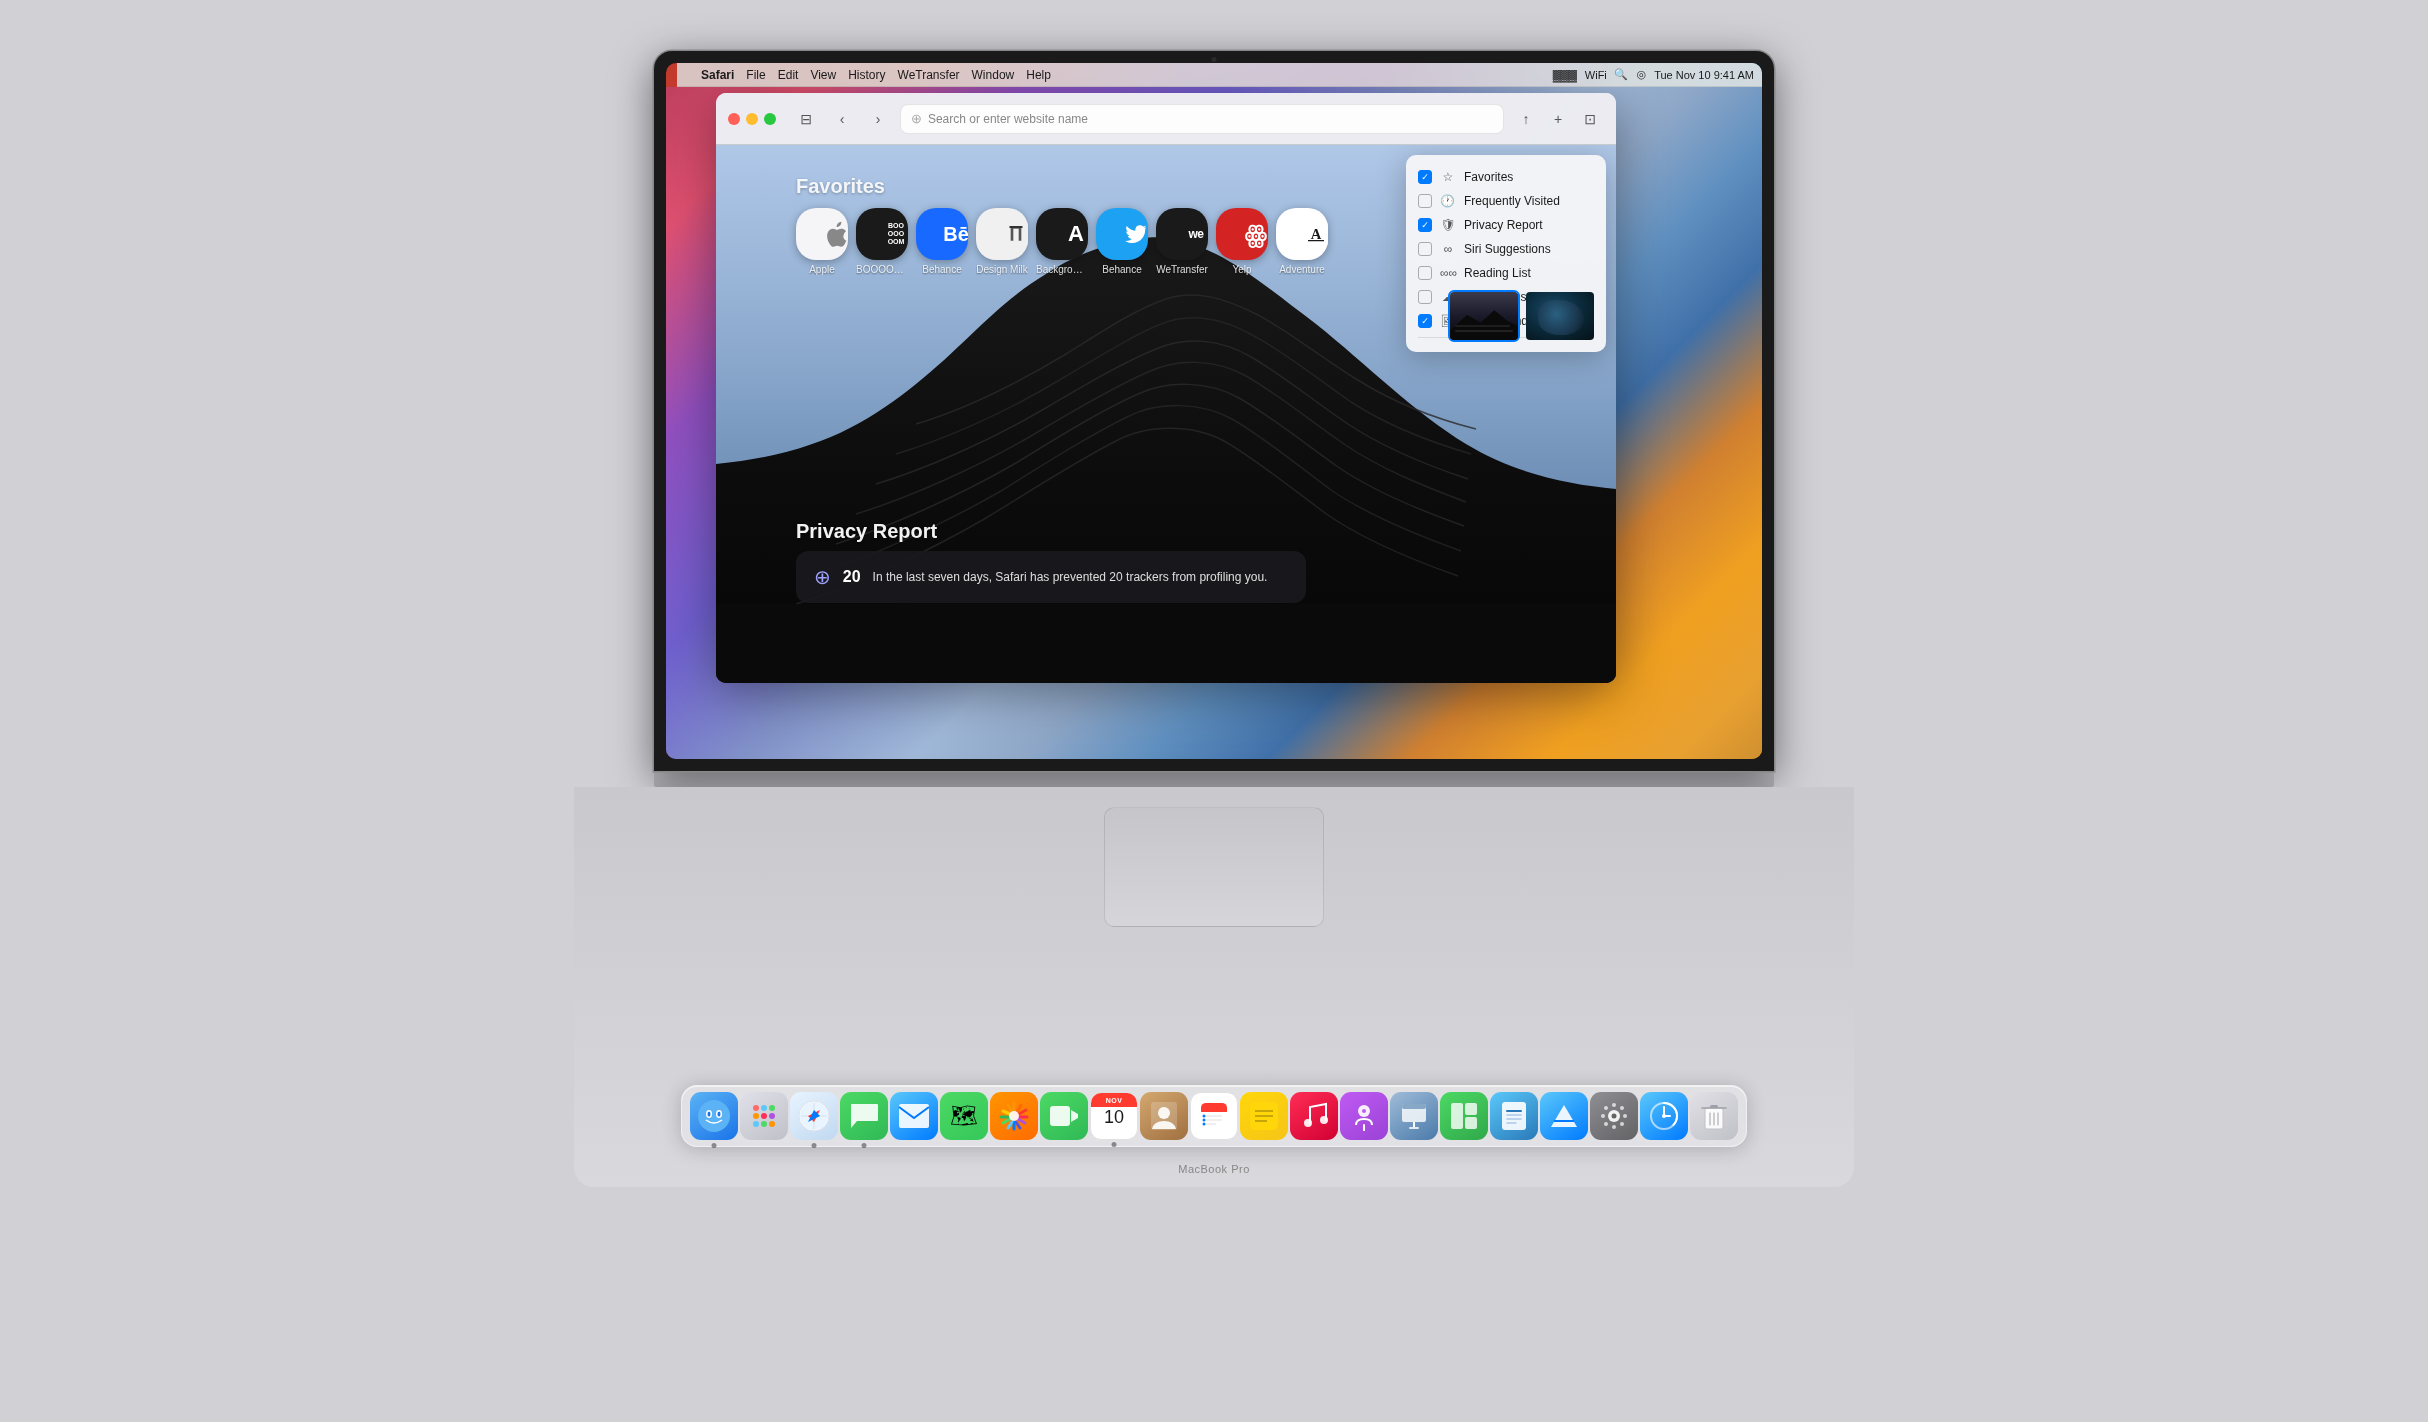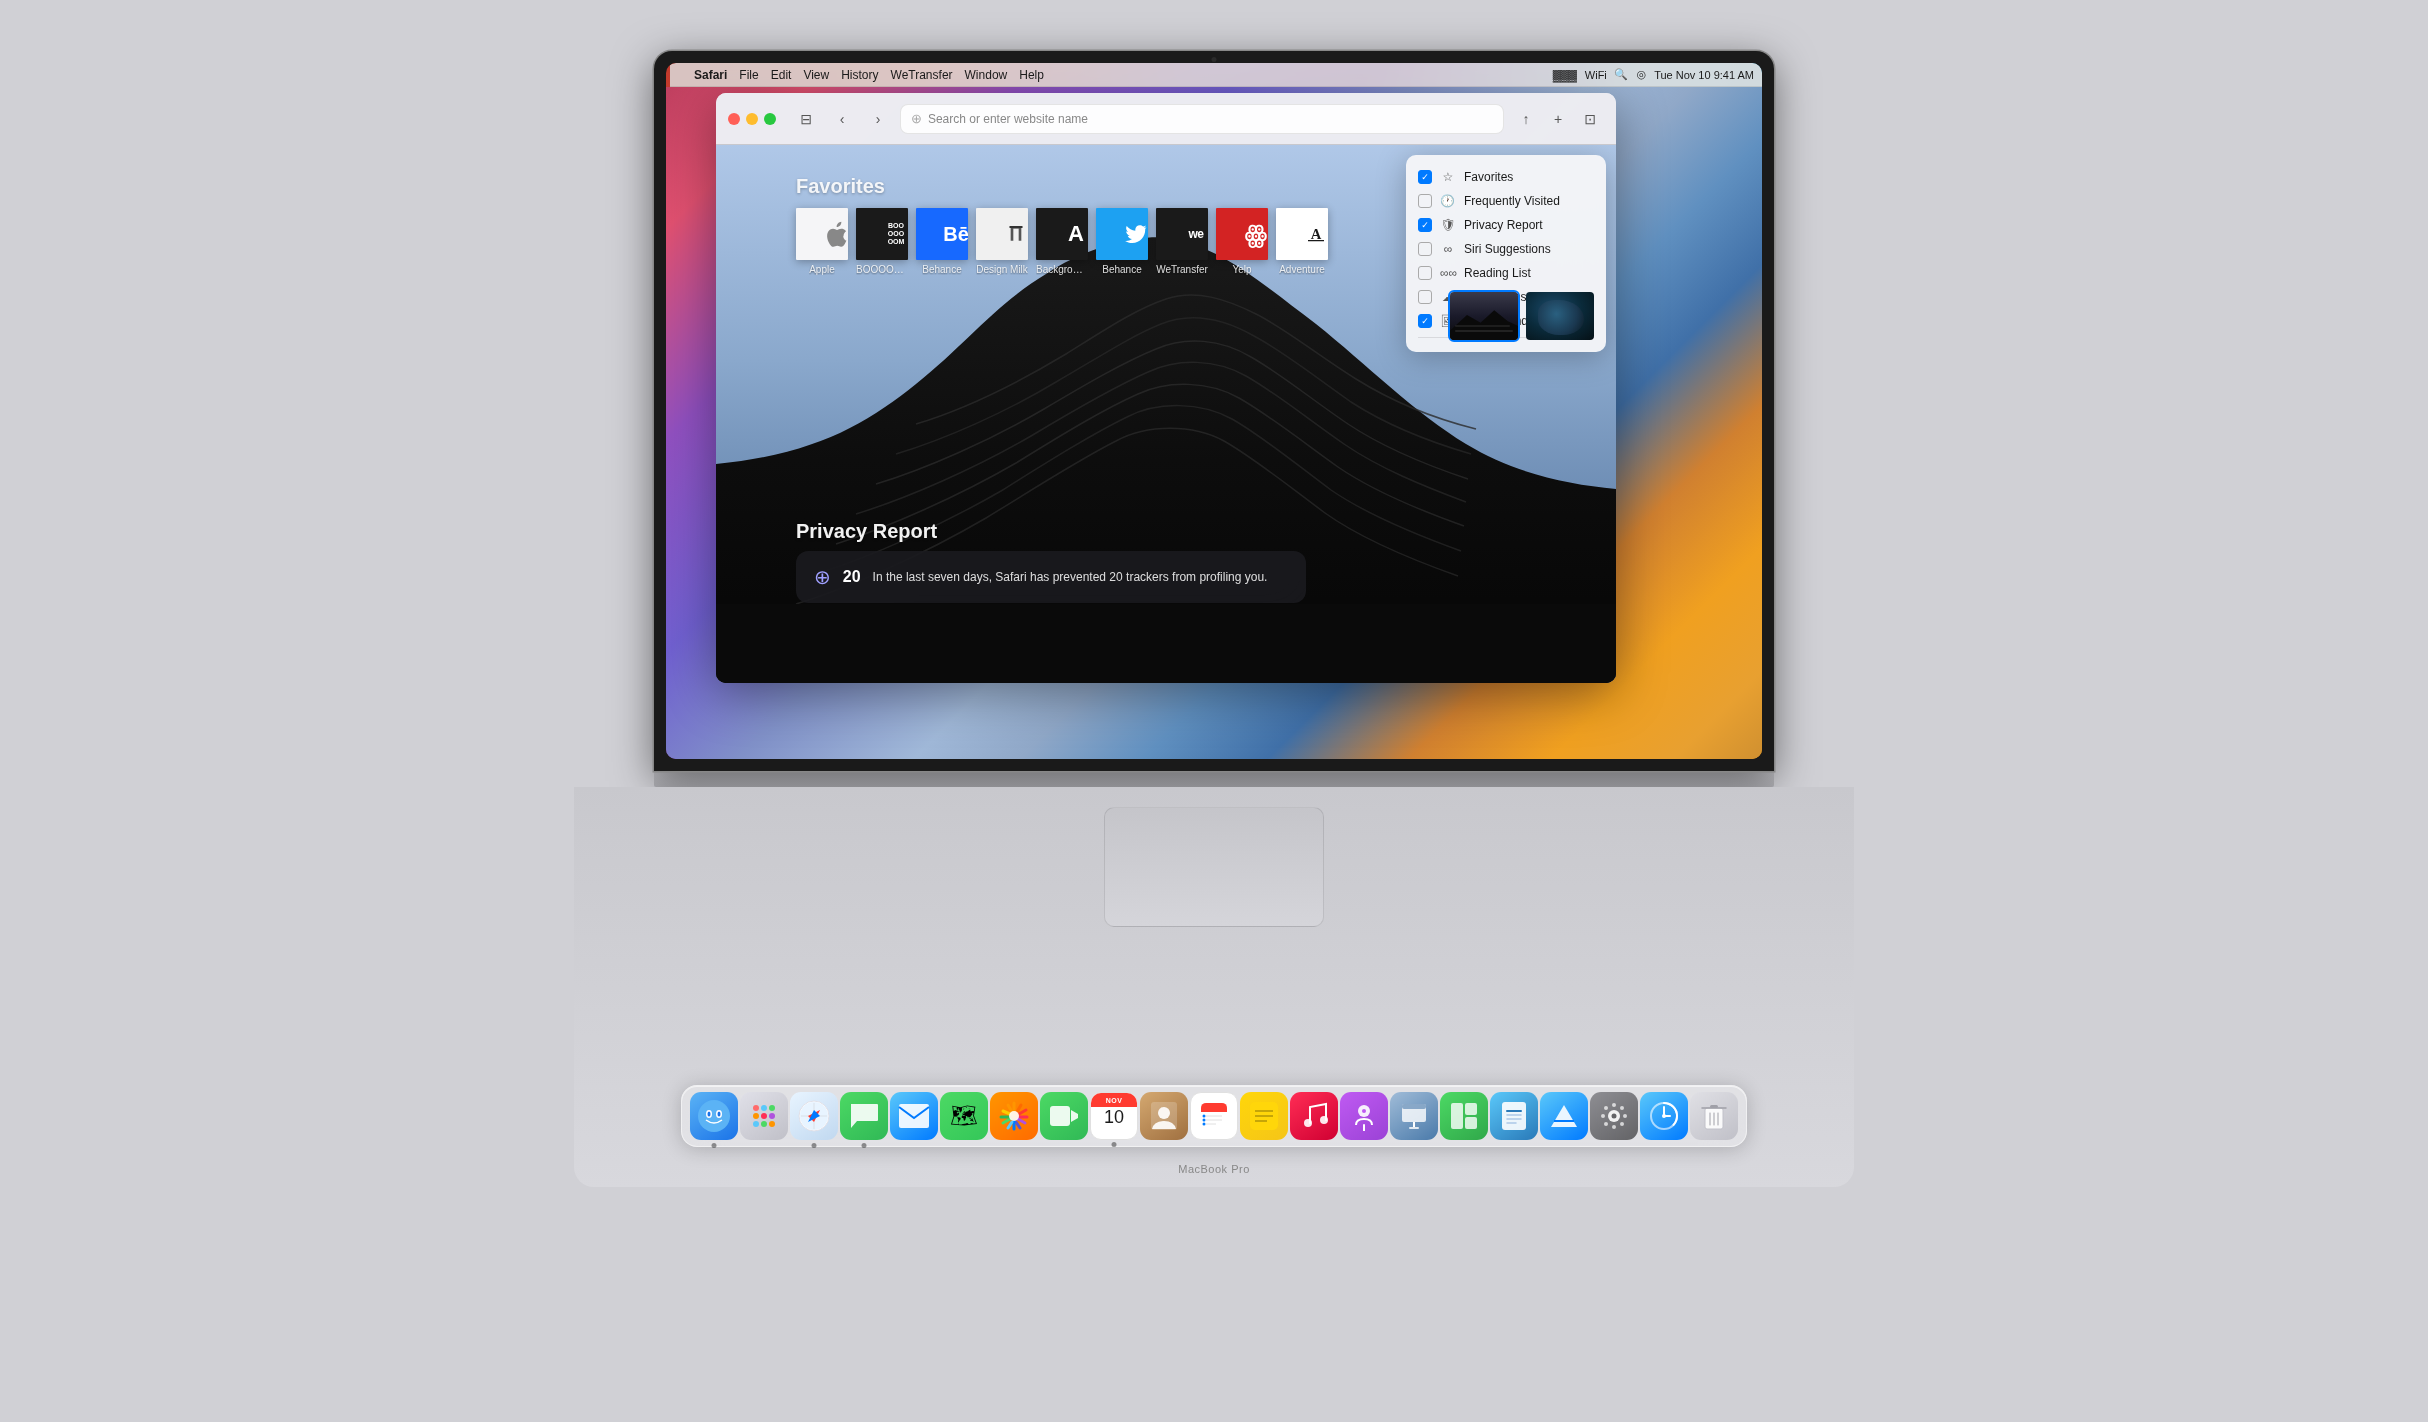--- a/index.html
+++ b/index.html
@@ -54,21 +54,21 @@
     
     .menu-bar {
       height: 24px;
       background: rgba(220,220,220,0.85);
       backdrop-filter: blur(20px);
       display: flex;
       align-items: center;
       padding: 0 8px;
       position: absolute;
       top: 0;
-      left: 4px;
+      left: 11px;
       right: 0;
       z-index: 100;
       border-bottom: 1px solid rgba(0,0,0,0.1);
     }
 
     .menu-bar-left {
       display: flex;
       align-items: center;
       gap: 12px;
       flex: 1;
@@ -211,21 +211,21 @@
       display: flex;
       flex-direction: column;
       align-items: center;
       gap: 4px;
       cursor: pointer;
     }
 
     .fav-icon {
       width: 52px;
       height: 52px;
-      border-radius: 1px;
+      border-radius: 20px;
       overflow: hidden;
       box-shadow: 0 2px 8px rgba(0,0,0,0.3);
       display: flex;
       align-items: center;
       justify-content: center;
       font-size: 22px;
       padding-left: 28px;
     }
 
     .fav-label {

